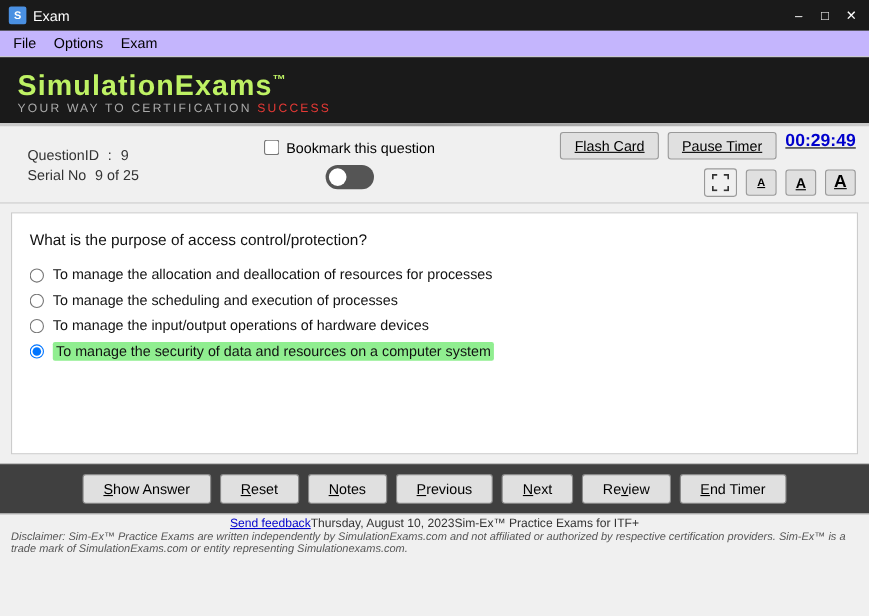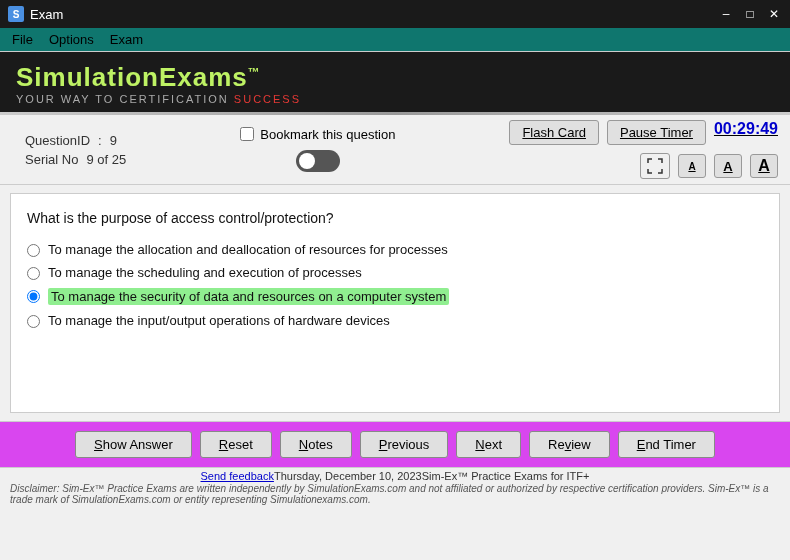--- a/index.html
+++ b/index.html
@@ -51,21 +51,21 @@
       color: white;
       cursor: pointer;
       font-size: 12px;
       display: flex;
       align-items: center;
       justify-content: center;
     }
 
     
     .menu-bar {
-      background: #0f766e;
+      background: #c4b5fd;
       border-bottom: 1px solid #ccc;
       display: flex;
       padding: 2px 4px;
       height: 24px;
       align-items: center;
     }
     .menu-item {
       padding: 2px 8px;
       cursor: pointer;
       font-size: 13px;
@@ -247,21 +247,21 @@
       cursor: pointer;
     }
     .option-text.selected {
       background: #90ee90;
       padding: 1px 3px;
       border-radius: 2px;
     }
 
     
     .btn-bar {
-      background: #d946ef;
+      background: #404040;
       border-top: 1px solid #ccc;
       padding: 6px 10px;
       display: flex;
       justify-content: center;
       gap: 8px;
       height: 46px;
       align-items: center;
     }
     .action-btn {
       padding: 5px 18px;
@@ -393,26 +393,26 @@
 
   <div class="option">
     <input type="radio" name="answer" style="">
     <span class="option-text">To manage the allocation and deallocation of resources for processes</span>
   </div>
   <div class="option">
     <input type="radio" name="answer" style="">
     <span class="option-text">To manage the scheduling and execution of processes</span>
   </div>
   <div class="option">
+    <input type="radio" name="answer" style="">
+    <span class="option-text">To manage the input/output operations of hardware devices</span>
+  </div>
+  <div class="option">
     <input type="radio" name="answer" checked="" style="">
     <span class="option-text selected">To manage the security of data and resources on a computer system</span>
-  </div>
-  <div class="option">
-    <input type="radio" name="answer" style="">
-    <span class="option-text">To manage the input/output operations of hardware devices</span>
   </div>
 </div>
 
 <div class="btn-bar">
   <button class="action-btn">
     <span class="underline">S</span><span id="show-answer-rest">how Answer</span>
   </button>
   <button class="action-btn">
     <span class="underline">R</span><span>eset</span>
   </button>
@@ -429,17 +429,17 @@
     <span>Re</span><span class="underline">v</span><span>iew</span>
   </button>
   <button class="action-btn">
     <span class="underline">E</span><span>nd Timer</span>
   </button>
 </div>
 
 <div class="status-bar">
   <div class="status-top">
     <span class="status-link">Send feedback</span>
-    <span>Thursday, December 10, 2023</span>
+    <span>Thursday, August 10, 2023</span>
     <span>Sim-Ex™ Practice Exams for ITF+</span>
   </div>
   <div class="status-bottom">Disclaimer: Sim-Ex™ Practice Exams are written independently by SimulationExams.com and not affiliated or authorized by respective certification providers. Sim-Ex™ is a trade mark of SimulationExams.com or entity representing Simulationexams.com.</div>
 </div>
 
 </body></html>

